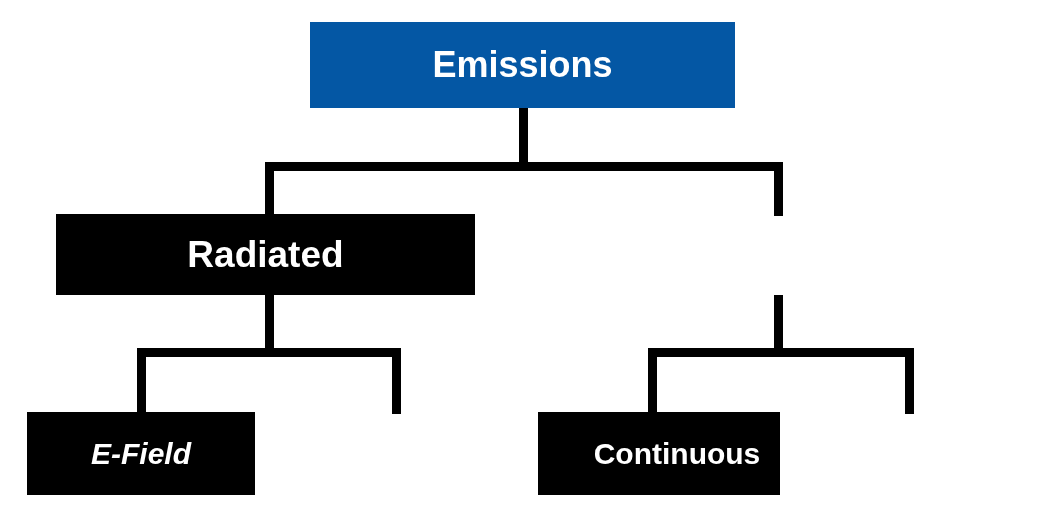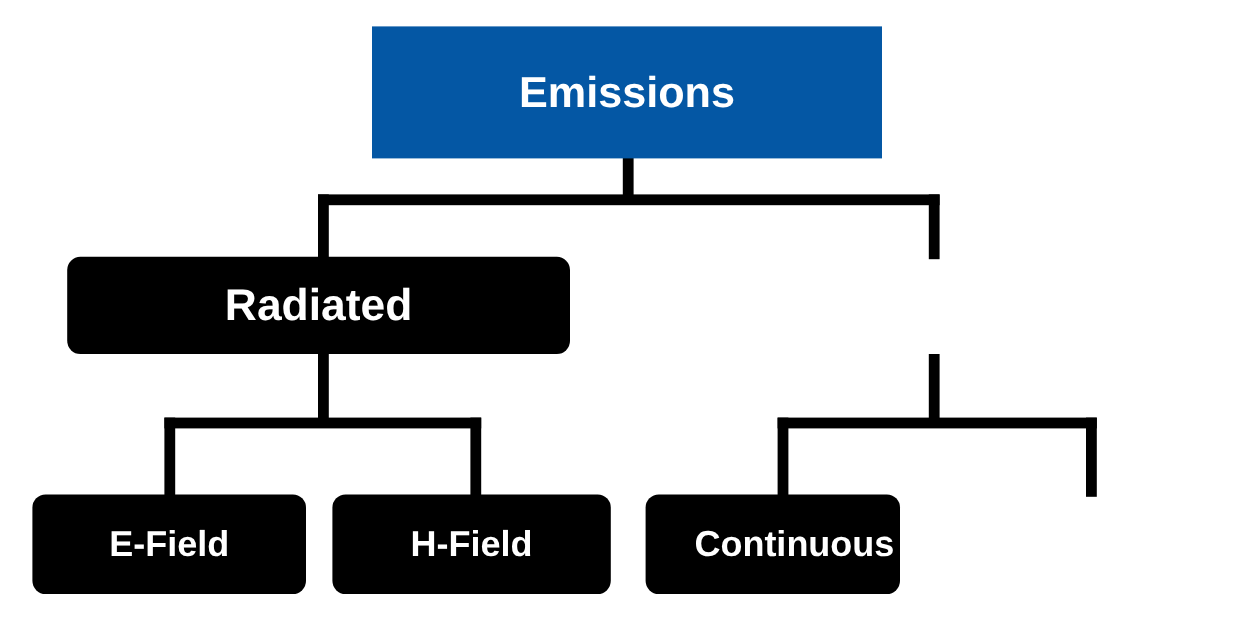--- a/index.html
+++ b/index.html
@@ -26,34 +26,33 @@
     line-height: 1;
     letter-spacing: 0px;
     box-sizing: border-box;
     z-index: 2;
   }
   .node-root {
     background: #0457a4;
   }
   .node-black {
     background: #000000;
-    border-radius: 11px;
   }
   .connector {
     position: absolute;
     background: #000000;
     z-index: 1;
   }
 </style>
 </head>
 <body>
 
 <div id="canvas">
 
-  <div class="node node-root" style="left:310px; top:22px; width:425px; height:110px; font-size:36px;">
+  <div class="node node-root" style="left:310px; top:22px; width:425px; height:86px; font-size:36px;">
     <span>Emissions</span>
   </div>
 
   <div class="connector" style="left:519px; top:108px; width:9px; height:58px;"></div>
   <div class="connector" style="left:265px; top:162px; width:518px; height:9px;"></div>
   <div class="connector" style="left:265px; top:162px; width:9px; height:54px;"></div>
   <div class="connector" style="left:774px; top:162px; width:9px; height:54px;"></div>
 
   <div class="node node-black" style="left:56px; top:214px; width:419px; height:81px; font-size:37px;">
     <span>Radiated</span>
@@ -63,26 +62,23 @@
   <div class="connector" style="left:265px; top:295px; width:9px; height:58px;"></div>
   <div class="connector" style="left:137px; top:348px; width:264px; height:9px;"></div>
   <div class="connector" style="left:137px; top:348px; width:9px; height:66px;"></div>
   <div class="connector" style="left:392px; top:348px; width:9px; height:66px;"></div>
 
   <div class="connector" style="left:774px; top:295px; width:9px; height:58px;"></div>
   <div class="connector" style="left:648px; top:348px; width:266px; height:9px;"></div>
   <div class="connector" style="left:648px; top:348px; width:9px; height:66px;"></div>
   <div class="connector" style="left:905px; top:348px; width:9px; height:66px;"></div>
 
-  <div class="node node-black" style="left:27px; top:412px; width:228px; height:83px; font-size:30px;">
+  <div class="node node-black" style="left:27px; top:412px; width:228px; height:83px; font-size:30px;font-style:italic;">
     <span>E-Field</span>
   </div>
 
-  <div class="node node-black" style="left:277px; top:412px; width:232px; height:83px; font-size:30px;">
-    <span>H-Field</span>
-  </div>
 
-  <div class="node node-black" style="left:538px; top:412px; width:212px; height:83px; font-size:30px;padding-left:36px;">
+  <div class="node node-black" style="left:538px; top:412px; width:242px; height:83px; font-size:30px;padding-left:36px;">
     <span>Continuous</span>
   </div>
 
 
 </div>
 
 </body></html>

